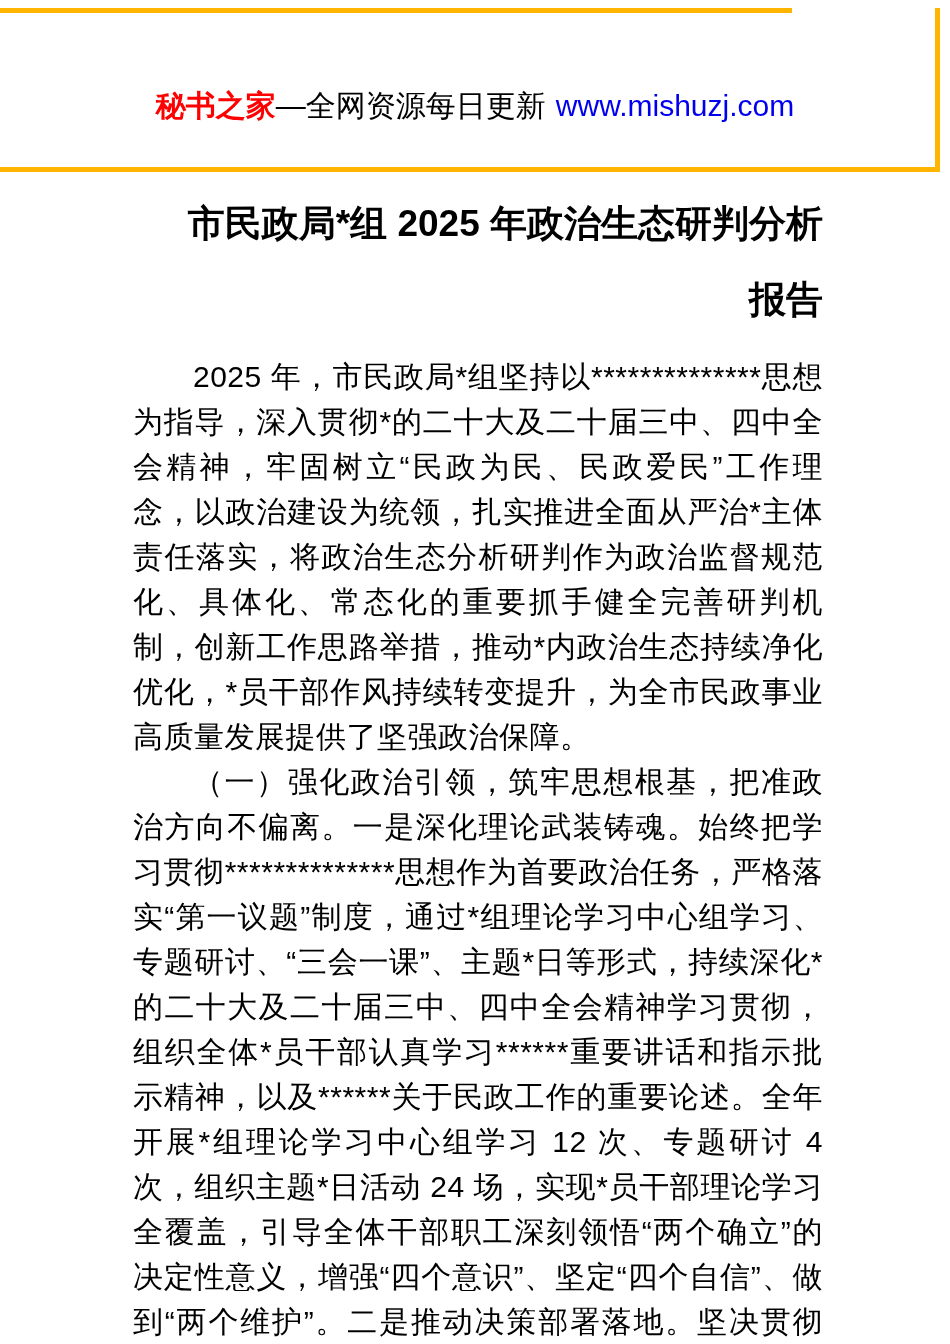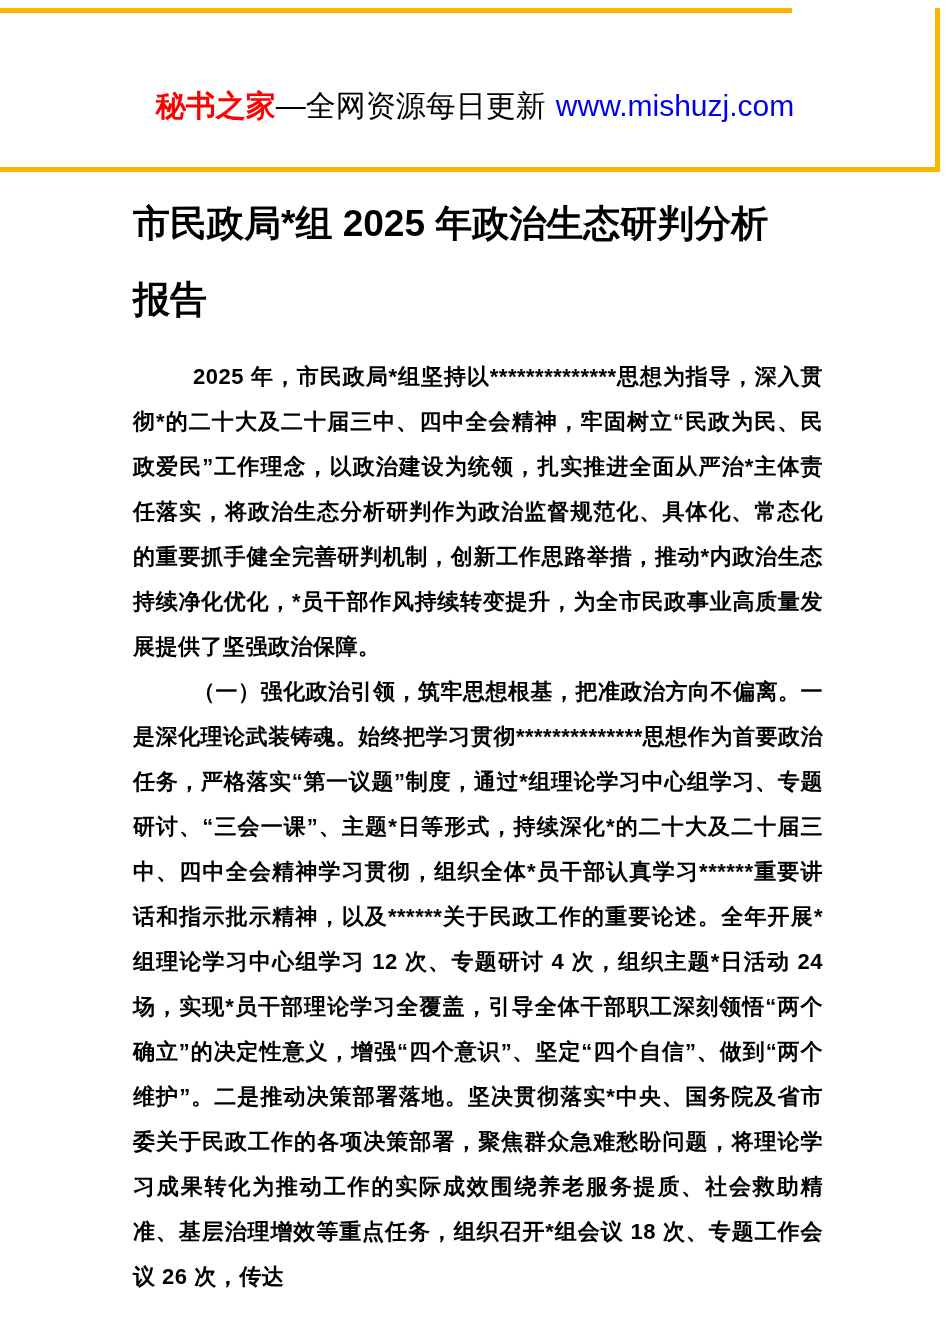--- a/index.html
+++ b/index.html
@@ -24,36 +24,35 @@
     white-space:nowrap;
   }
   .promo .site{color:#ff0000;font-weight:bold;}
   .promo .dash,.promo .tagline{color:#000000;}
   .promo .url{color:#0000ee;margin-left:10px;text-decoration:none;}
 
   .content{
     position:absolute;left:133px;top:186px;width:690px;
   }
   .doc-title{
-    text-align:left;
+    text-align:right;
     font-weight:bold;
     font-size:37px;
     line-height:76px;
     margin:0 0 16px 0;
   }
   .para{
     margin:0;
-    font-size:22px;
+    font-size:30px;
     line-height:45px;
     text-align:justify;
     text-justify:inter-ideograph;
     text-indent:60px;
     letter-spacing:0.5px;
     word-break:break-all;
-    font-weight:bold;
   }
 </style>
 </head>
 <body>
 
 <div class="page">
 
   <div class="gold gold-top"></div>
   <div class="gold gold-right"></div>
   <div class="gold gold-bottom"></div>

